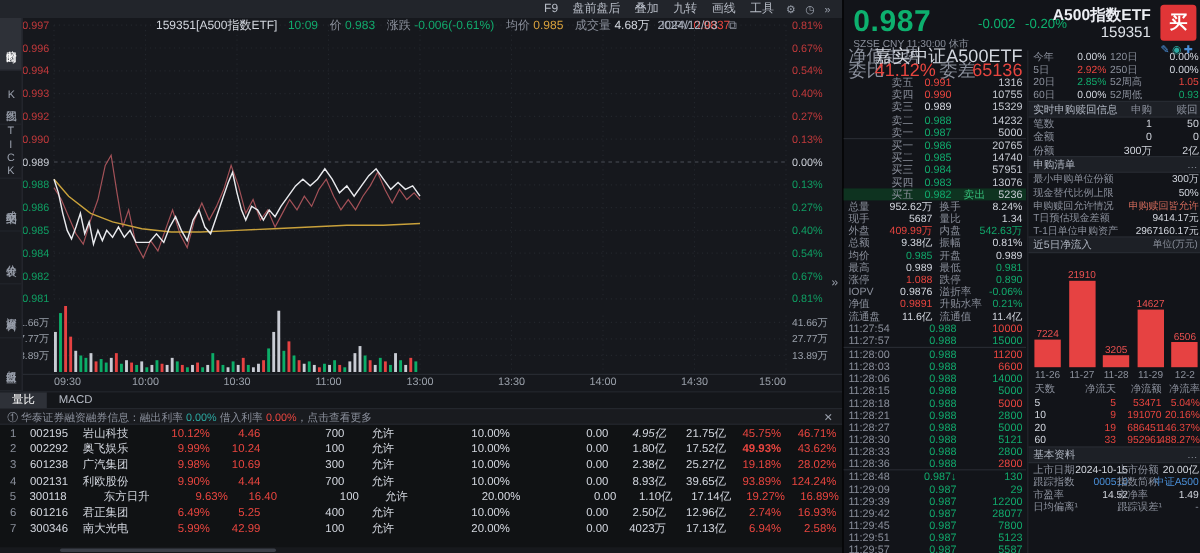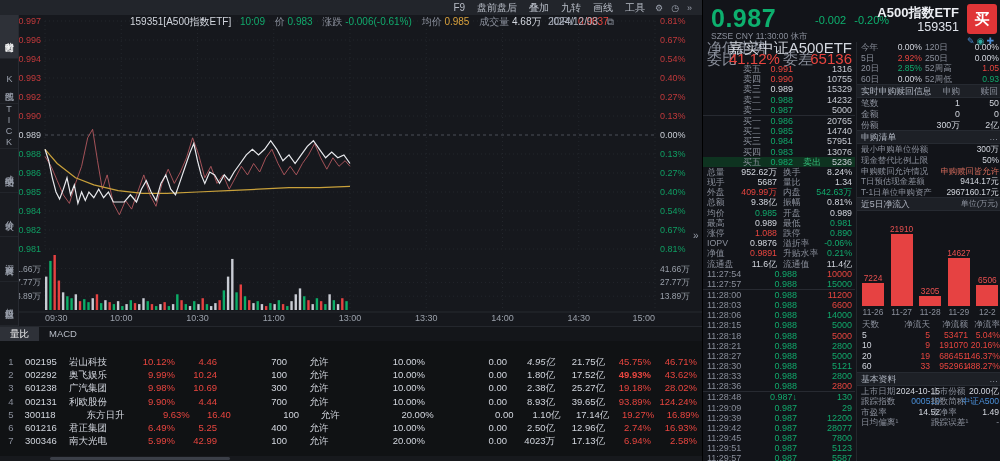--- a/index.html
+++ b/index.html
@@ -305,20 +305,25 @@
     <span style="margin-left:6px;color:#8a8f9b;">⧉</span>
   </div>
 
   <span id="collapse">»</span>
 
   <div id="bottombar">
       <span class="btab act">量比</span>
       <span class="btab">MACD</span>
     </div>
 
+  <div id="notice">
+    <span>①</span>
+    <span>华泰证券融资融券信息：融出利率 </span><span class="teal">0.00%</span><span>  借入利率 </span><span class="red">0.00%</span><span>，点击查看更多</span>
+    <span id="notice-close">✕</span>
+  </div>
 
   <section id="htable">
     <div id="htbody">
         <div class="hrow">
           <span class="hc dim" style="width: 22px; text-align: center;">1</span>
           <span class="hc wht" style="width: 44px; text-align: left;">002195</span>
           <span class="hc wht" style="width: 60px; text-align: left;">岩山科技</span>
           <span class="hc red" style="width: 52px; text-align: right;">10.12%</span>
           <span class="hc red" style="width: 42px; text-align: right;">4.46</span>
           <span class="hc wht" style="width: 70px; text-align: right;">700</span>

